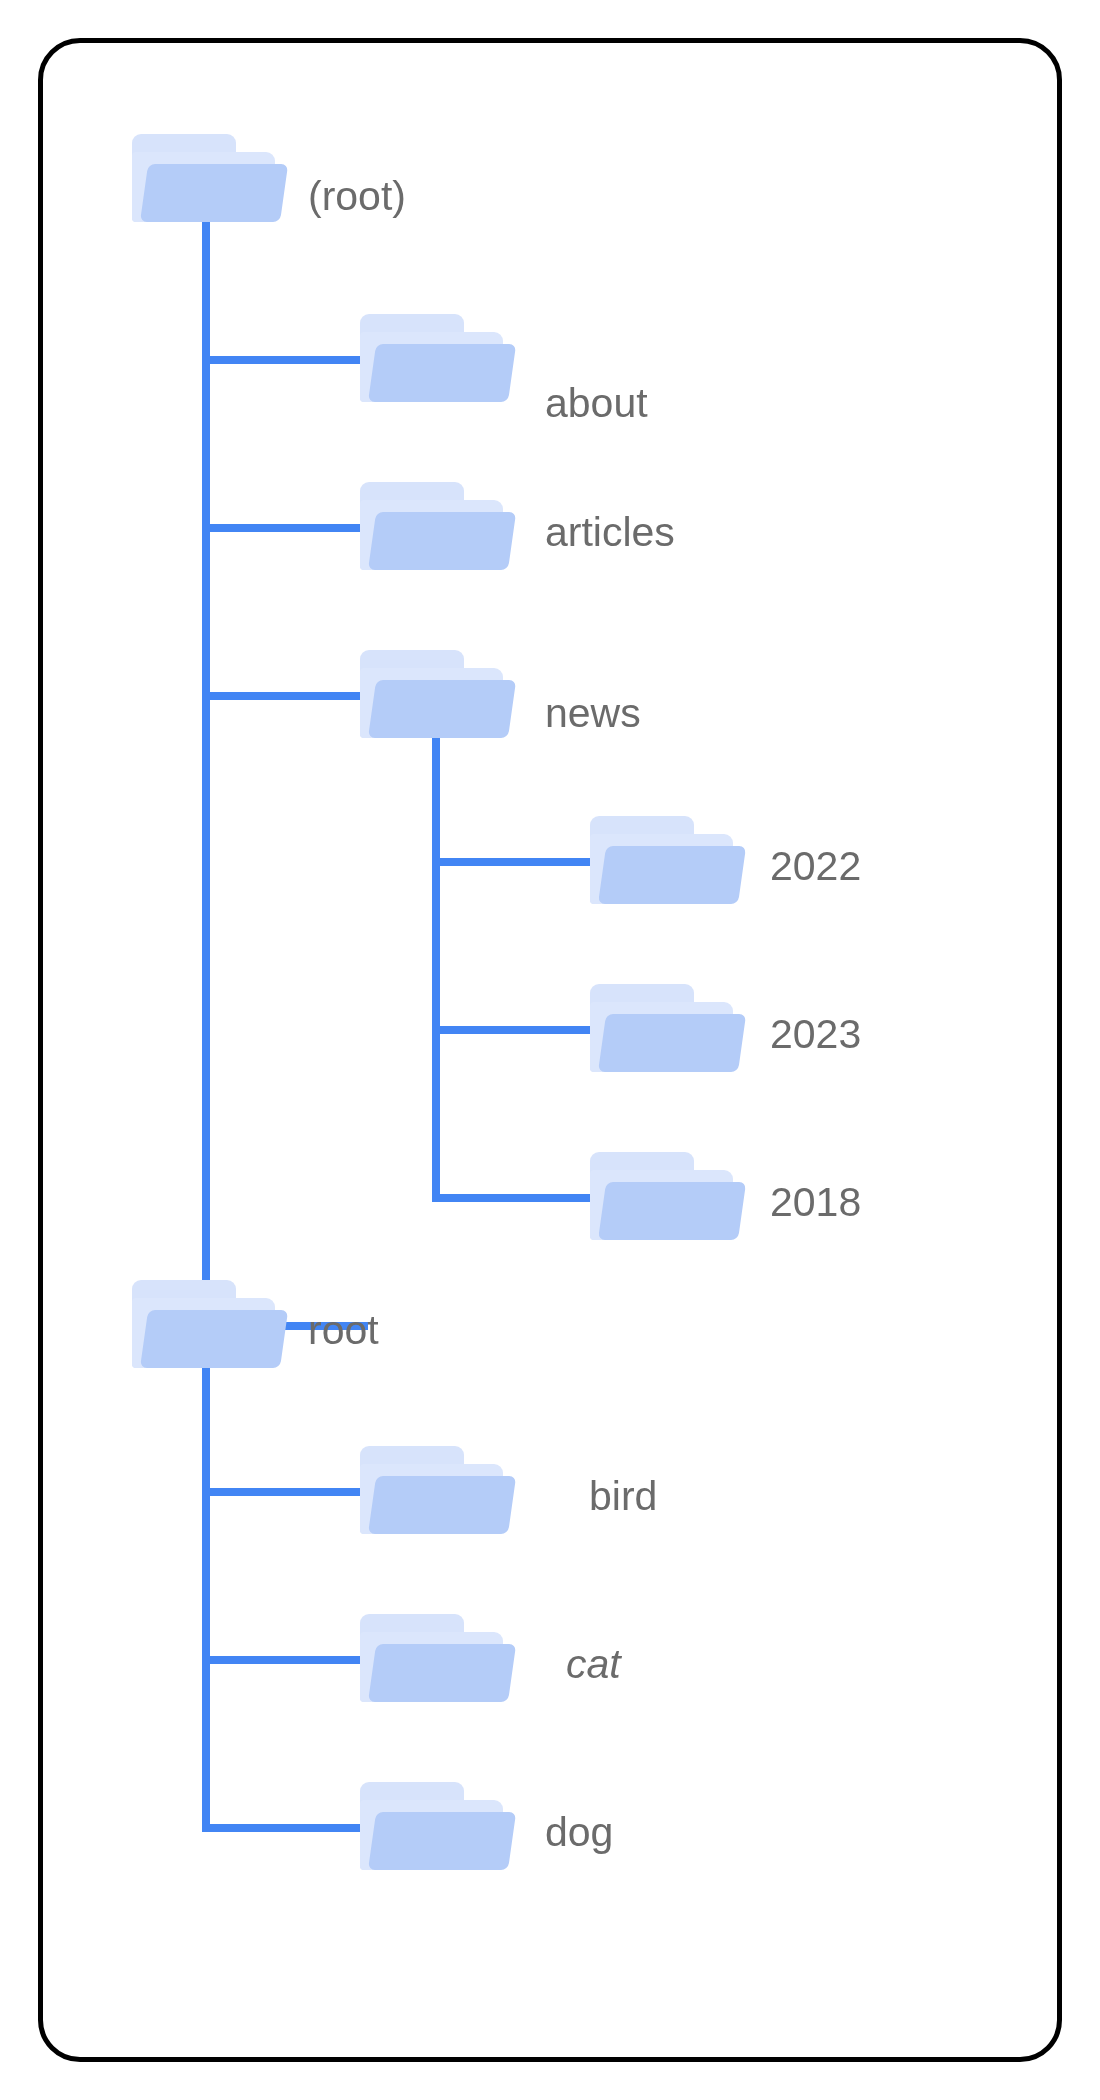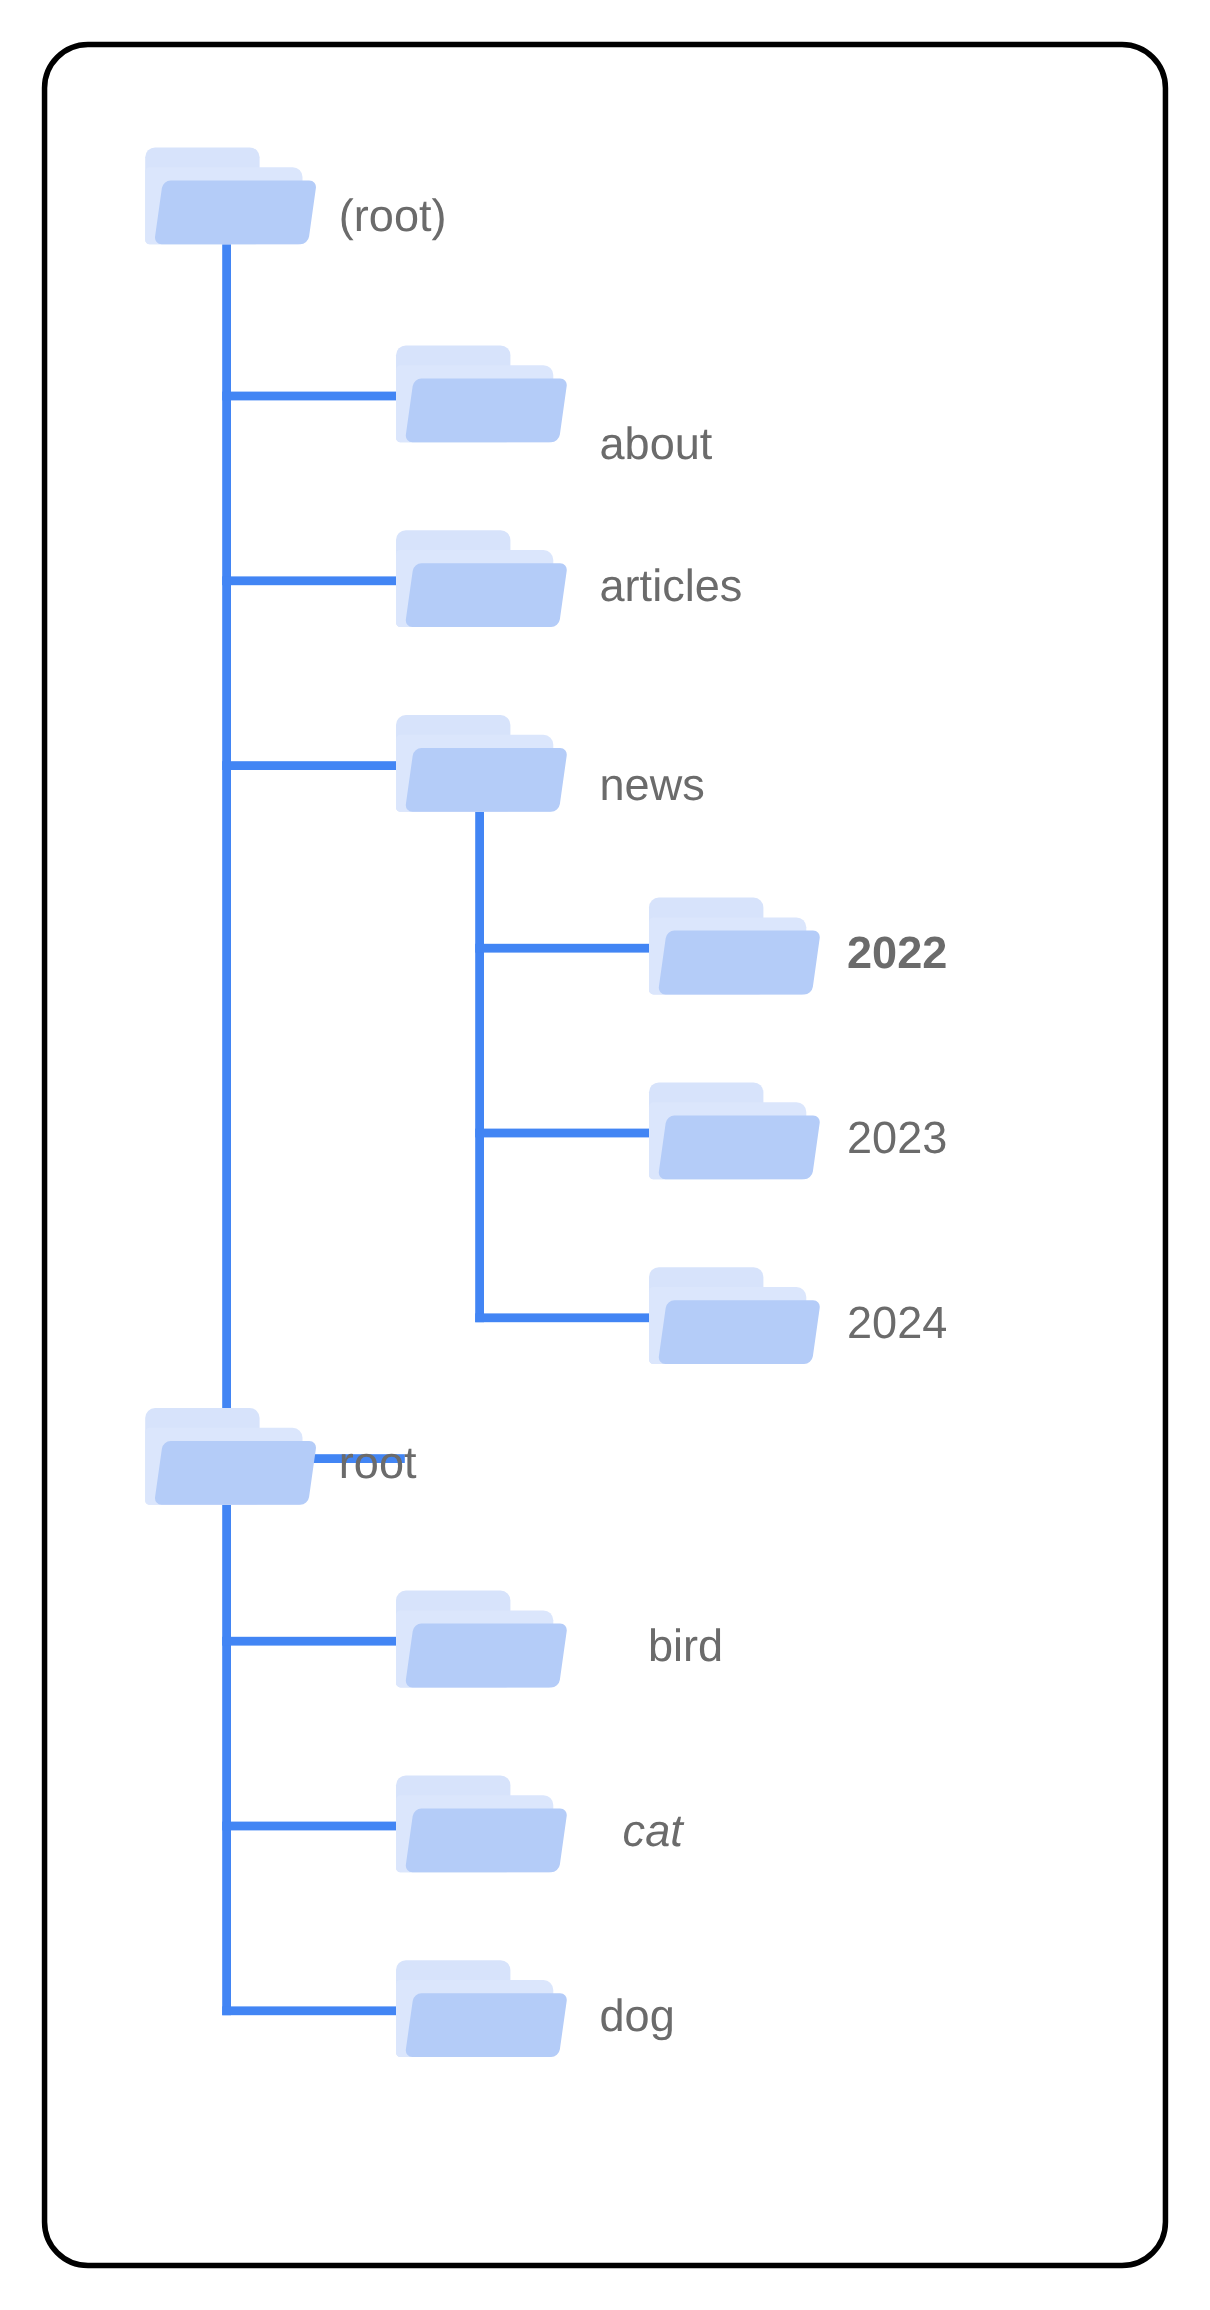--- a/index.html
+++ b/index.html
@@ -122,35 +122,35 @@
     <span class="mid"></span>
     <span class="front"></span>
   </div>
   <div class="label" style="left:545px; top:680px;margin-top:13px;">news</div>
 
   <div class="folder" style="left:590px; top:808px;">
     <span class="back"></span>
     <span class="mid"></span>
     <span class="front"></span>
   </div>
-  <div class="label" style="left:770px; top:846px;font-weight:bold;">2022</div>
+  <div class="label" style="left:770px; top:846px;">2022</div>
 
   <div class="folder" style="left:590px; top:976px;">
     <span class="back"></span>
     <span class="mid"></span>
     <span class="front"></span>
   </div>
   <div class="label" style="left:770px; top:1014px;">2023</div>
 
   <div class="folder" style="left:590px; top:1144px;">
     <span class="back"></span>
     <span class="mid"></span>
     <span class="front"></span>
   </div>
-  <div class="label" style="left:770px; top:1182px;">2024</div>
+  <div class="label" style="left:770px; top:1182px;">2018</div>
 
   <div class="folder" style="left:132px; top:1272px;">
     <span class="back"></span>
     <span class="mid"></span>
     <span class="front"></span>
   </div>
   <div class="label" style="left:308px; top:1310px;">root</div>
 
   <div class="folder" style="left:360px; top:1438px;">
     <span class="back"></span>

